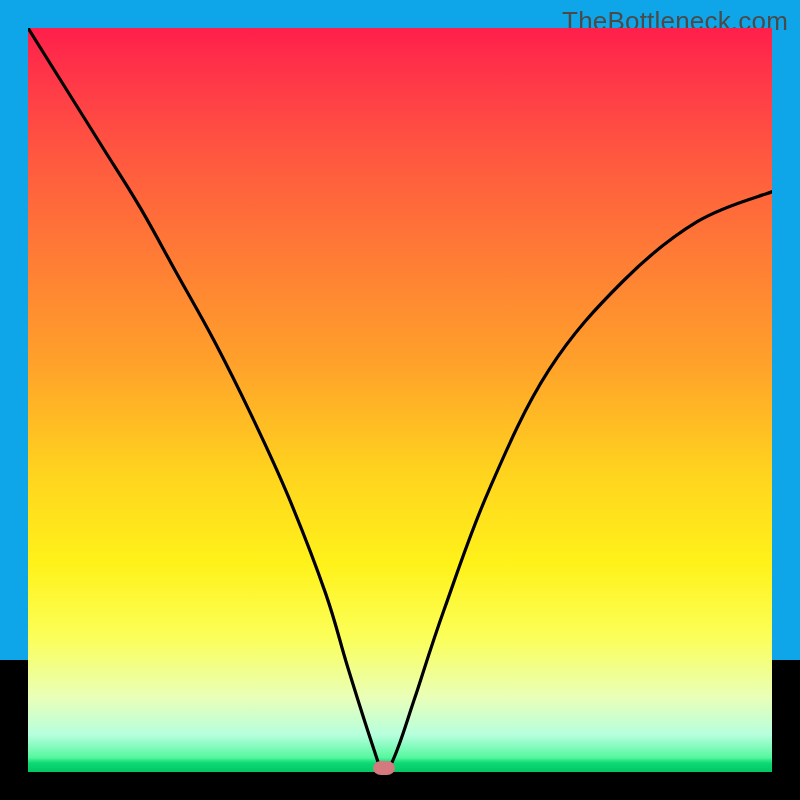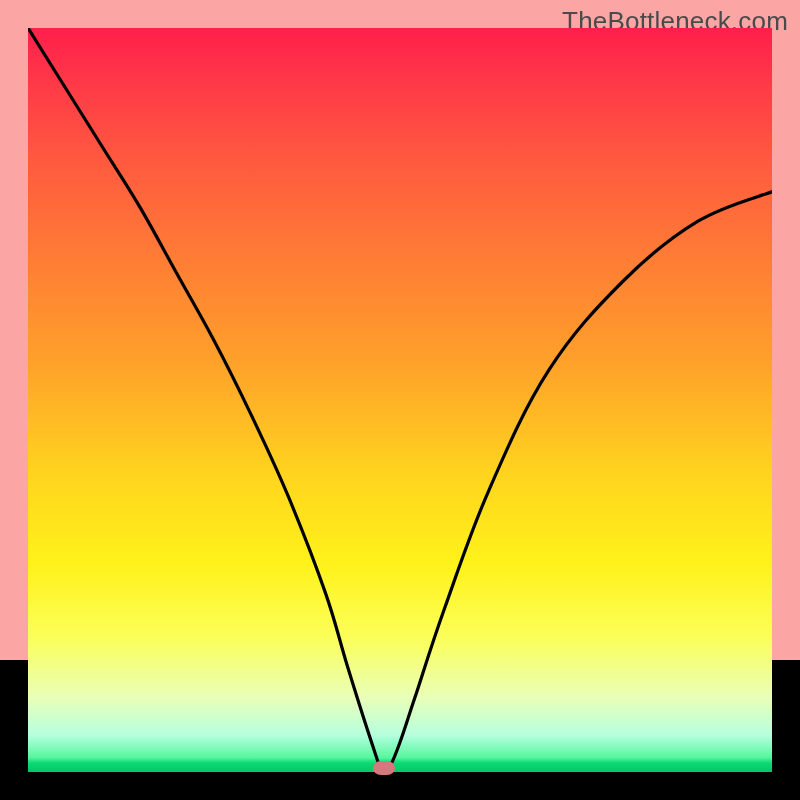--- a/index.html
+++ b/index.html
@@ -8,21 +8,21 @@
     width: 800px;
     height: 800px;
     background: #000;
     font-family: Arial, Helvetica, sans-serif;
     overflow: hidden;
   }
   .frame {
     position: relative;
     width: 800px;
     height: 660px;
-    background: #fca5a5;
+    background: #0ea5e9;
   }
   .watermark {
     position: absolute;
     top: 6px;
     right: 12px;
     color: #4a4a4a;
     font-size: 26px;
     font-weight: 500;
     letter-spacing: 0.2px;
     user-select: none;

